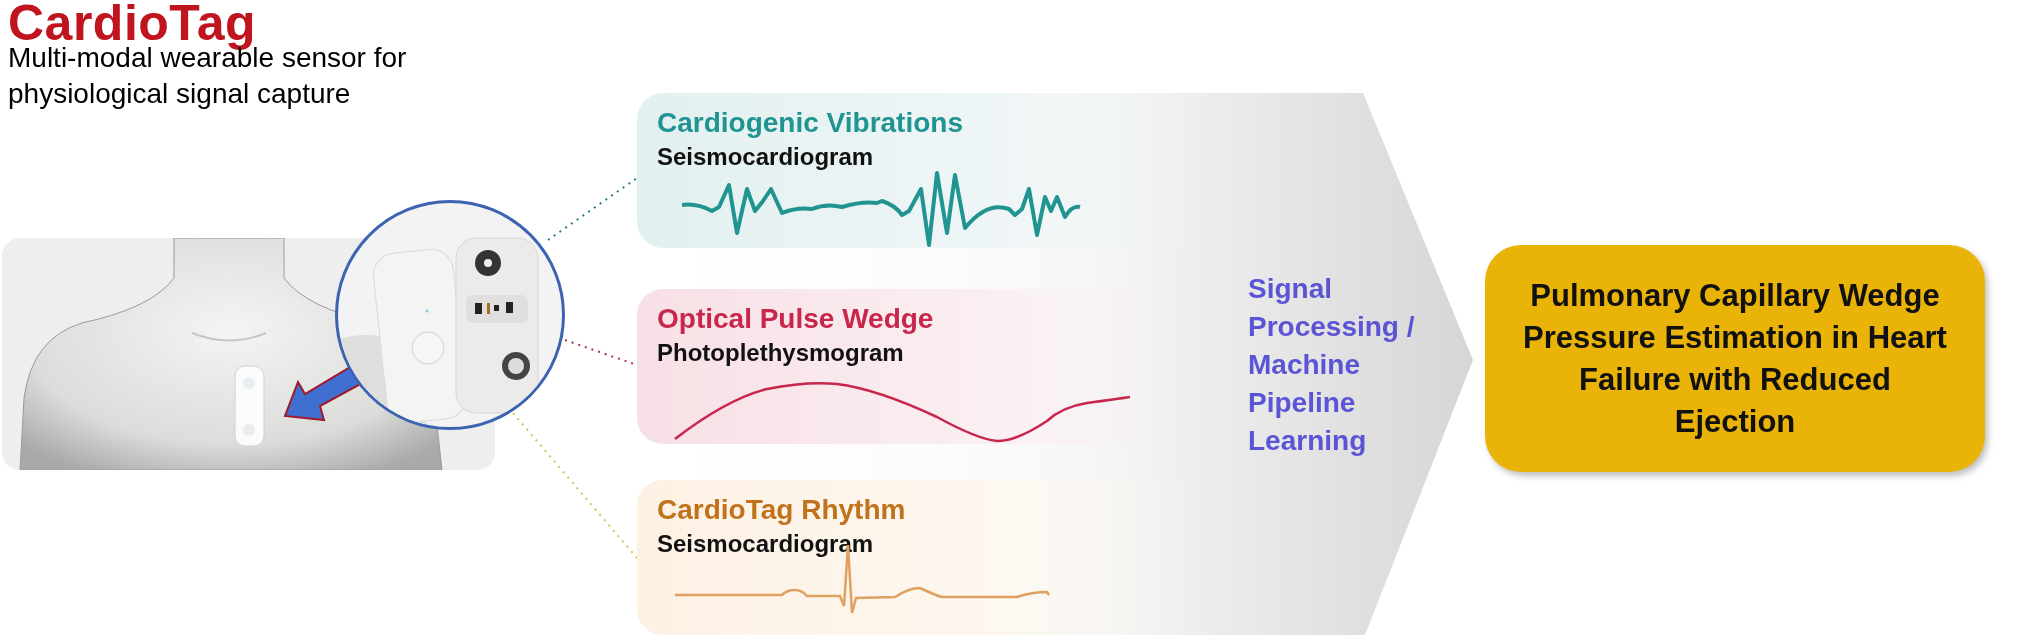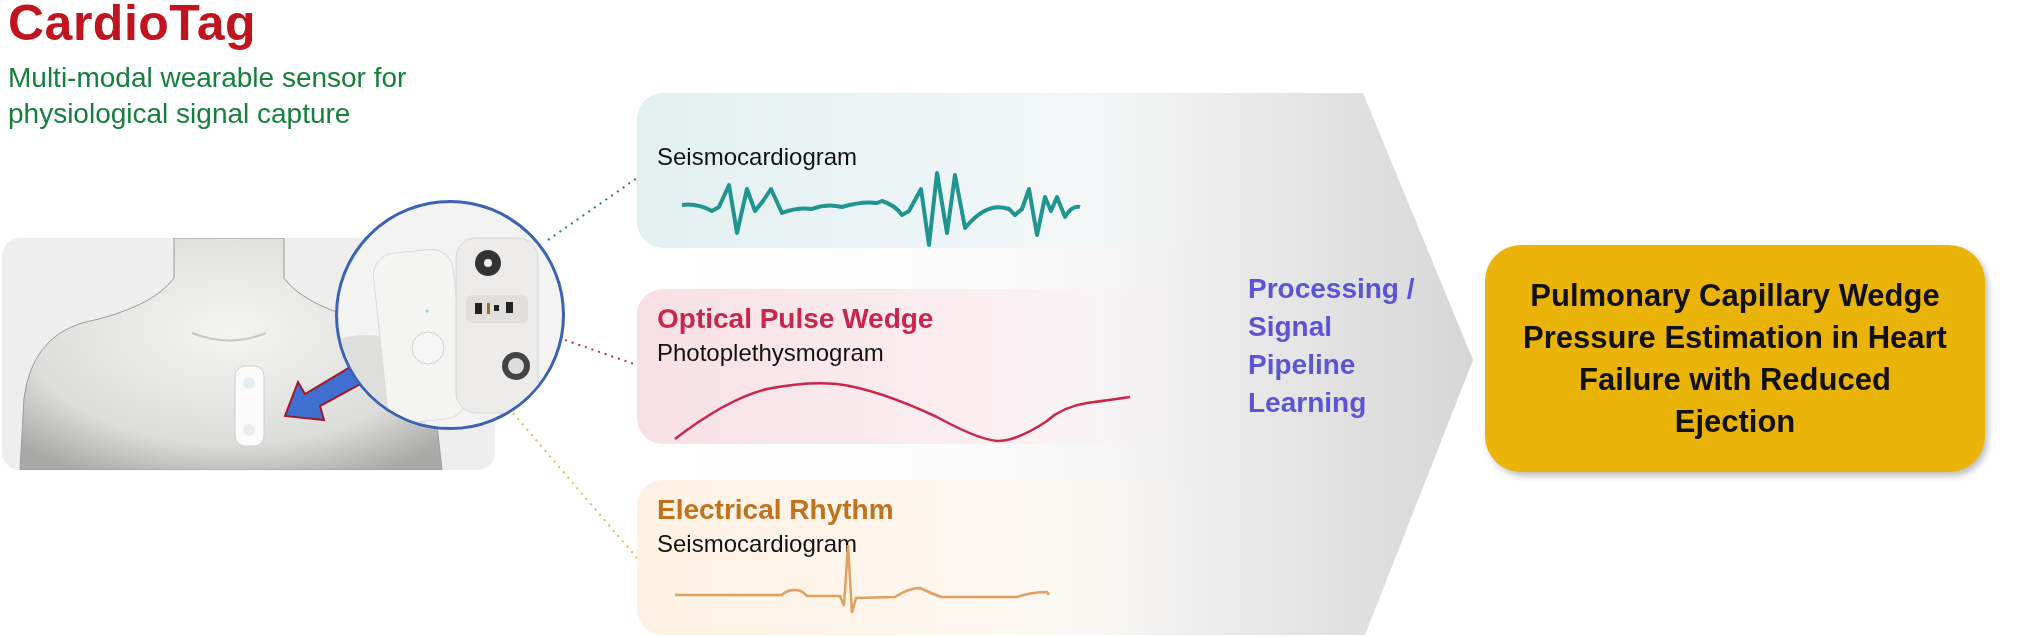--- a/index.html
+++ b/index.html
@@ -1,28 +1,28 @@
 <!DOCTYPE html>
 <html><head>
 <meta charset="utf-8">
 <style>
   html, body { margin:0; padding:0; background:#ffffff; }
   body { width:2035px; height:637px; position:relative; overflow:hidden; font-family:"Liberation Sans", sans-serif; }
   .abs { position:absolute; }
   .brand { left:8px; top:-6px; font-size:50px; font-weight:bold; color:#c0141f; letter-spacing:0.5px; }
-  .subtitle { left:8px; top:60px; font-size:28px; color:#15803d; line-height:36px; width:520px; }
+  .subtitle { left:8px; top:40px; font-size:28px; color:#000000; line-height:36px; width:520px; }
   .torso-box { left:2px; top:238px; width:493px; height:232px; background:#eeeeee; border-radius:18px; overflow:hidden; }
   .zoom-circle { left:335px; top:200px; width:230px; height:230px; border-radius:50%; border:3px solid #3b63b1; background:#f3f3f3; overflow:hidden; box-sizing:border-box; }
   .chevron { left:637px; top:93px; width:840px; height:542px; }
   .panel { position:absolute; left:637px; width:560px; height:155px; border-radius:26px; }
   .panel-scg { top:93px; background:linear-gradient(90deg,#e3f0f0 0%,#eef5f6 60%,rgba(240,245,246,0) 100%); }
   .panel-ppg { top:289px; background:linear-gradient(90deg,#f7e0e5 0%,#faeef1 60%,rgba(250,240,243,0) 100%); }
   .panel-ecg { top:480px; background:linear-gradient(90deg,#fdf1e3 0%,#fdf7ef 60%,rgba(253,248,240,0) 100%); }
   .panel-title { position:absolute; left:20px; top:14px; font-size:28px; font-weight:bold; }
-  .panel-sub { position:absolute; left:20px; top:50px; font-size:24px; font-weight:normal; color:#111111; }
+  .panel-sub { position:absolute; left:20px; top:50px; font-size:24px; font-weight:bold; color:#111111; }
   .panel svg { position:absolute; left:0; top:0; }
   .pipeline { left:1248px; top:270px; font-size:28px; font-weight:bold; color:#5b55d6; line-height:38px; width:220px; }
   .outcome { left:1485px; top:245px; width:500px; height:227px; background:#eab308; border-radius:36px; box-shadow:3px 4px 6px rgba(0,0,0,0.25); display:flex; align-items:center; justify-content:center; text-align:center; }
   .outcome span { font-size:31px; font-weight:bold; color:#111; line-height:42px; width:440px; }
 </style>
 </head>
 <body>
 
 <div class="abs brand">CardioTag</div>
 <div class="abs subtitle">Multi-modal wearable sensor for physiological signal capture</div>
@@ -77,44 +77,46 @@
     <linearGradient id="chev" x1="0" y1="0" x2="1" y2="0">
       <stop offset="0%" stop-color="#ffffff" stop-opacity="0"></stop>
       <stop offset="55%" stop-color="#f6f6f6"></stop>
       <stop offset="100%" stop-color="#d6d6d6"></stop>
     </linearGradient>
   </defs>
   <polygon points="0,0 726,0 836,267 728,542 0,542" fill="url(#chev)"></polygon>
 </svg>
 
 <div class="panel panel-scg">
+  <div class="panel-title" style="color:#1f9490">Cardiogenic Vibrations</div>
   <div class="panel-sub">Seismocardiogram</div>
   <svg width="560" height="155">
     <path d="M45 112 Q60 110 75 118 L82 114 L92 92 L100 140 L110 96 L118 118 L126 108 L134 96 L145 120 Q160 114 175 116 Q190 110 205 114 Q225 108 240 110 L245 108 Q258 112 265 122 L272 118 L284 96 L292 152 L300 80 L310 140 L318 82 L328 135 Q350 108 372 116 L378 122 L385 116 L392 96 L400 142 L408 104 L414 118 L420 104 L428 124 Q435 112 443 114" fill="none" stroke="#1f9490" stroke-width="4" stroke-linejoin="round"></path>
   </svg>
 </div>
 
 <div class="panel panel-ppg">
   <div class="panel-title" style="color:#c8264b">Optical Pulse Wedge</div>
   <div class="panel-sub">Photoplethysmogram</div>
   <svg width="560" height="155">
     <path d="M38 150 Q90 110 130 100 Q170 92 200 95 Q240 100 300 128 Q340 150 360 152 Q380 152 410 132 Q425 118 450 114 Q480 110 493 108" fill="none" stroke="#c8264b" stroke-width="2.5"></path>
   </svg>
 </div>
 
 <div class="panel panel-ecg">
-  <div class="panel-title" style="color:#c0721c">Electrical Rhythm</div>
+  <div class="panel-title" style="color:#c0721c">CardioTag Rhythm</div>
   <div class="panel-sub">Seismocardiogram</div>
   <svg width="560" height="155">
     <path d="M38 115 L145 115 Q150 110 158 110 Q165 110 170 116 L203 116 L207 126 L211 65 L215 133 L219 118 L258 117 Q272 108 283 108 Q300 116 305 117 L380 117 Q395 112 410 112 L412 115" fill="none" stroke="#e0a060" stroke-width="2.5"></path>
   </svg>
 </div>
 
 <div class="abs pipeline">
+  <div>Signal</div>
   <div>Processing /</div>
-  <div>Signal</div>
+  <div>Machine</div>
   <div>Pipeline</div>
   <div>Learning</div>
 </div>
 
 <div class="abs outcome">
   <span>Pulmonary Capillary Wedge Pressure Estimation in Heart Failure with Reduced Ejection</span>
 </div>
 
 </body></html>

